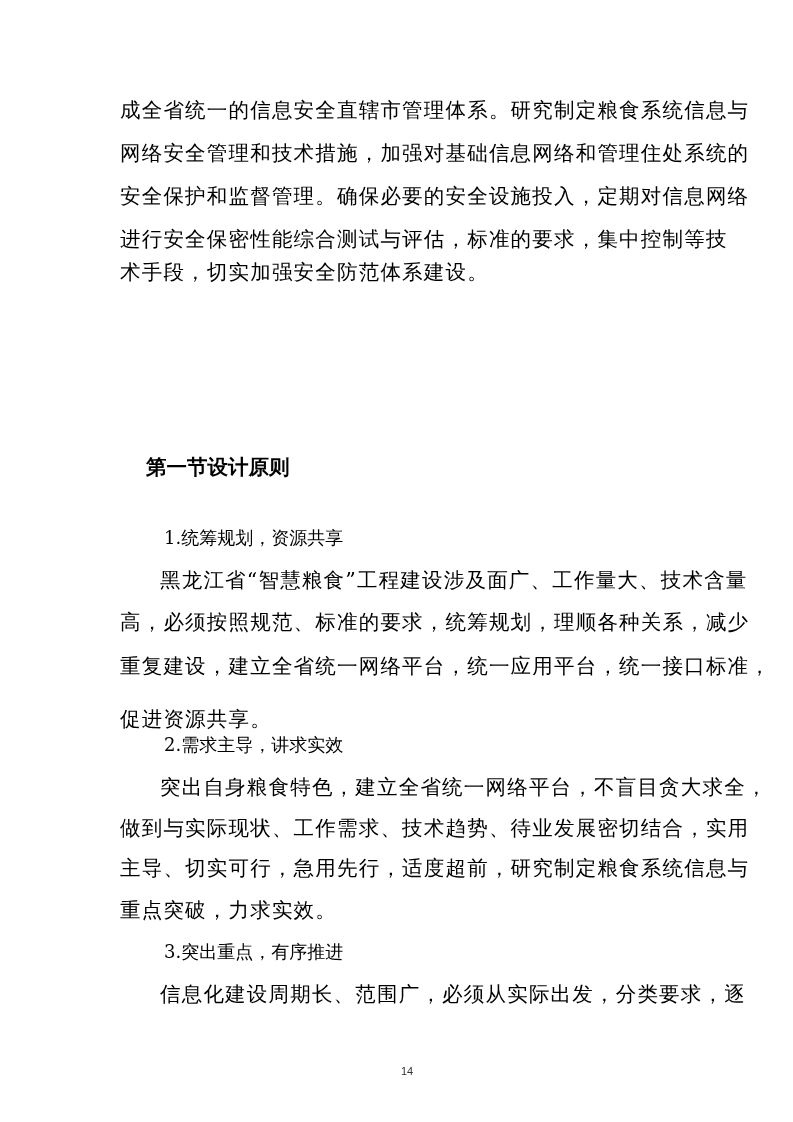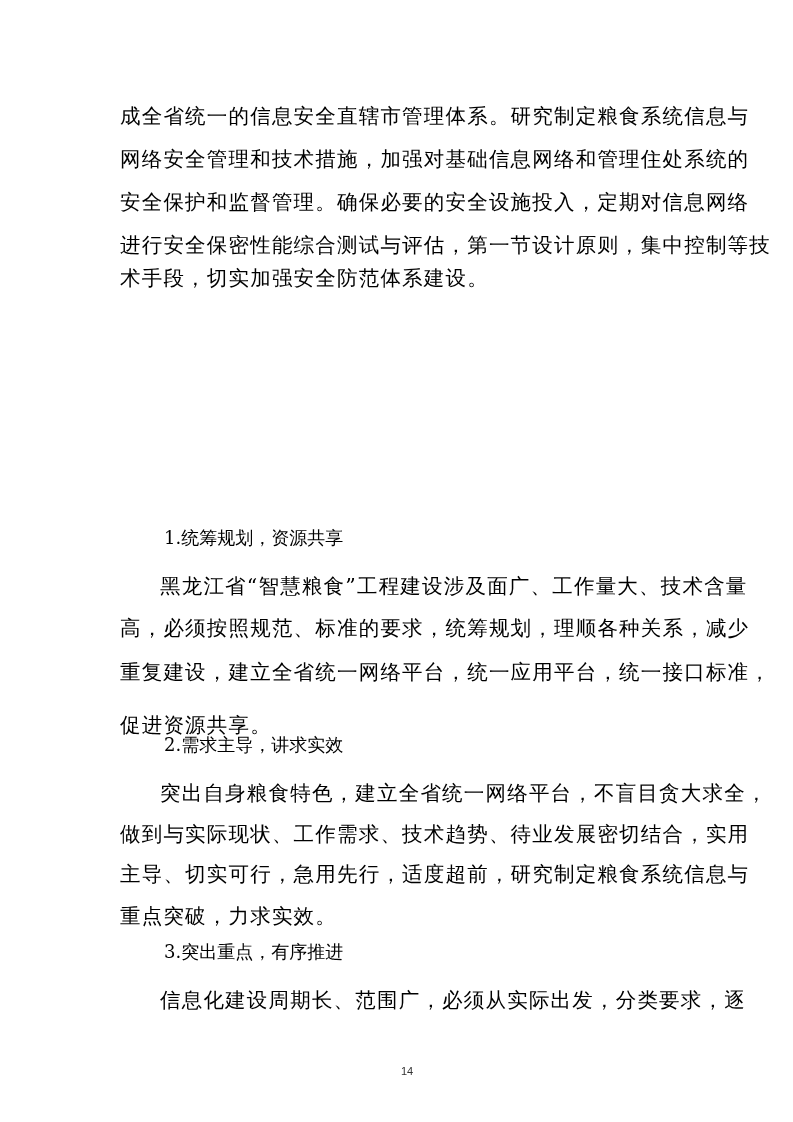--- a/index.html
+++ b/index.html
@@ -1,43 +1,44 @@
 <!DOCTYPE html>
 <html><head>
   <meta charset="utf-8">
   <style>
     html, body { margin: 0; padding: 0; background: #ffffff; }
     body { width: 793px; height: 1122px; position: relative; overflow: hidden;
            font-family: "DejaVu Serif", "Liberation Serif", serif; color: #000; }
     .page { position: absolute; left: 0; top: 0; width: 793px; height: 1122px; background: #fff; }
     .line { position: absolute; left: 120px; width: 545px; font-size: 20.5px; line-height: 24px;
-            white-space: nowrap; letter-spacing: 1.2px; margin-top: 6px; }
+            white-space: nowrap; letter-spacing: 1.2px; }
     .indent { left: 160px; width: 505px; }
     .chapter { position: absolute; left: 146px; top: 329px; font-size: 29px; line-height: 38px;
                font-weight: bold; font-family: "DejaVu Sans", "Liberation Sans", sans-serif; letter-spacing: 1px; white-space: nowrap; }
     .section { position: absolute; left: 146px; top: 454px; font-size: 20.5px; line-height: 26px;
                font-weight: bold; font-family: "DejaVu Sans", "Liberation Sans", sans-serif; white-space: nowrap; }
     .item { position: absolute; left: 164px; font-size: 18px; line-height: 24px; white-space: nowrap; text-align: center; }
     .page-number { position: absolute; left: 401px; top: 1064px; font-size: 11px; line-height: 14px; color: #333;
                    font-family: Liberation Sans, sans-serif; }
   </style>
 </head>
 <body>
 
 <div class="page">
 
   <div>
     <div class="line" style="top:98px">成全省统一的信息安全直辖市管理体系。研究制定粮食系统信息与</div>
     <div class="line" style="top:141px">网络安全管理和技术措施，加强对基础信息网络和管理住处系统的</div>
     <div class="line" style="top:184px">安全保护和监督管理。确保必要的安全设施投入，定期对信息网络</div>
-    <div class="line" style="top:227px">进行安全保密性能综合测试与评估，第一节设计原则，集中控制等技</div>
+    <div class="line" style="top:227px">进行安全保密性能综合测试与评估，标准的要求，集中控制等技</div>
     <div class="line" style="top:260px">术手段，切实加强安全防范体系建设。</div>
   </div>
 
 
+  <div class="section">第一节设计原则</div>
 
   <div>
     <div class="item" style="top:526px">1.统筹规划，资源共享</div>
     <div class="line indent" style="top:568px">黑龙江省“智慧粮食”工程建设涉及面广、工作量大、技术含量</div>
     <div class="line" style="top:610px">高，必须按照规范、标准的要求，统筹规划，理顺各种关系，减少</div>
     <div class="line" style="top:654px">重复建设，建立全省统一网络平台，统一应用平台，统一接口标准，</div>
     <div class="line" style="top:707px">促进资源共享。</div>
   </div>
 
   <div>

